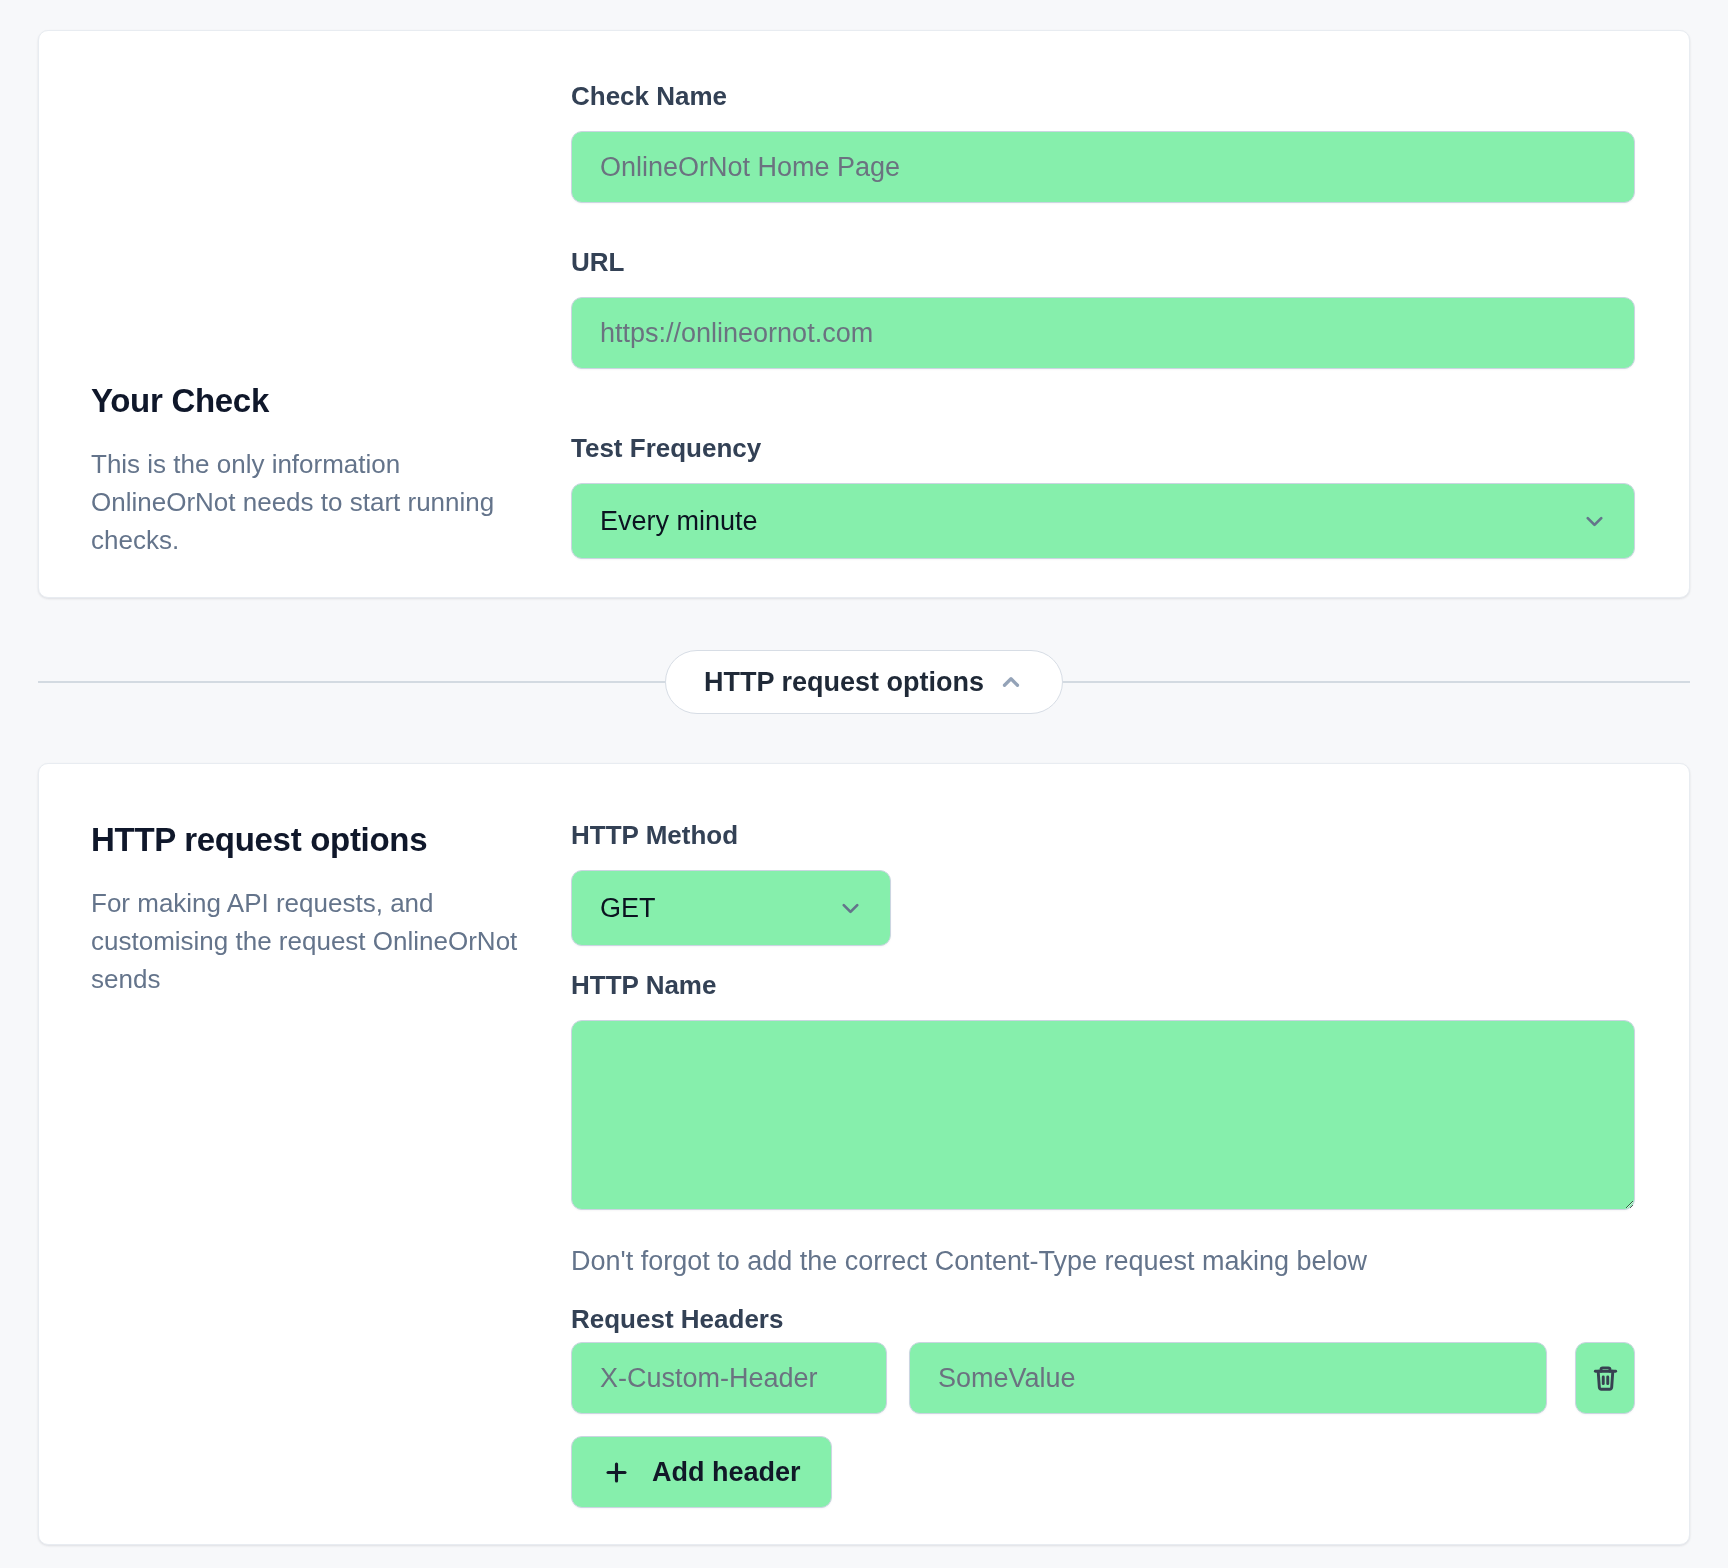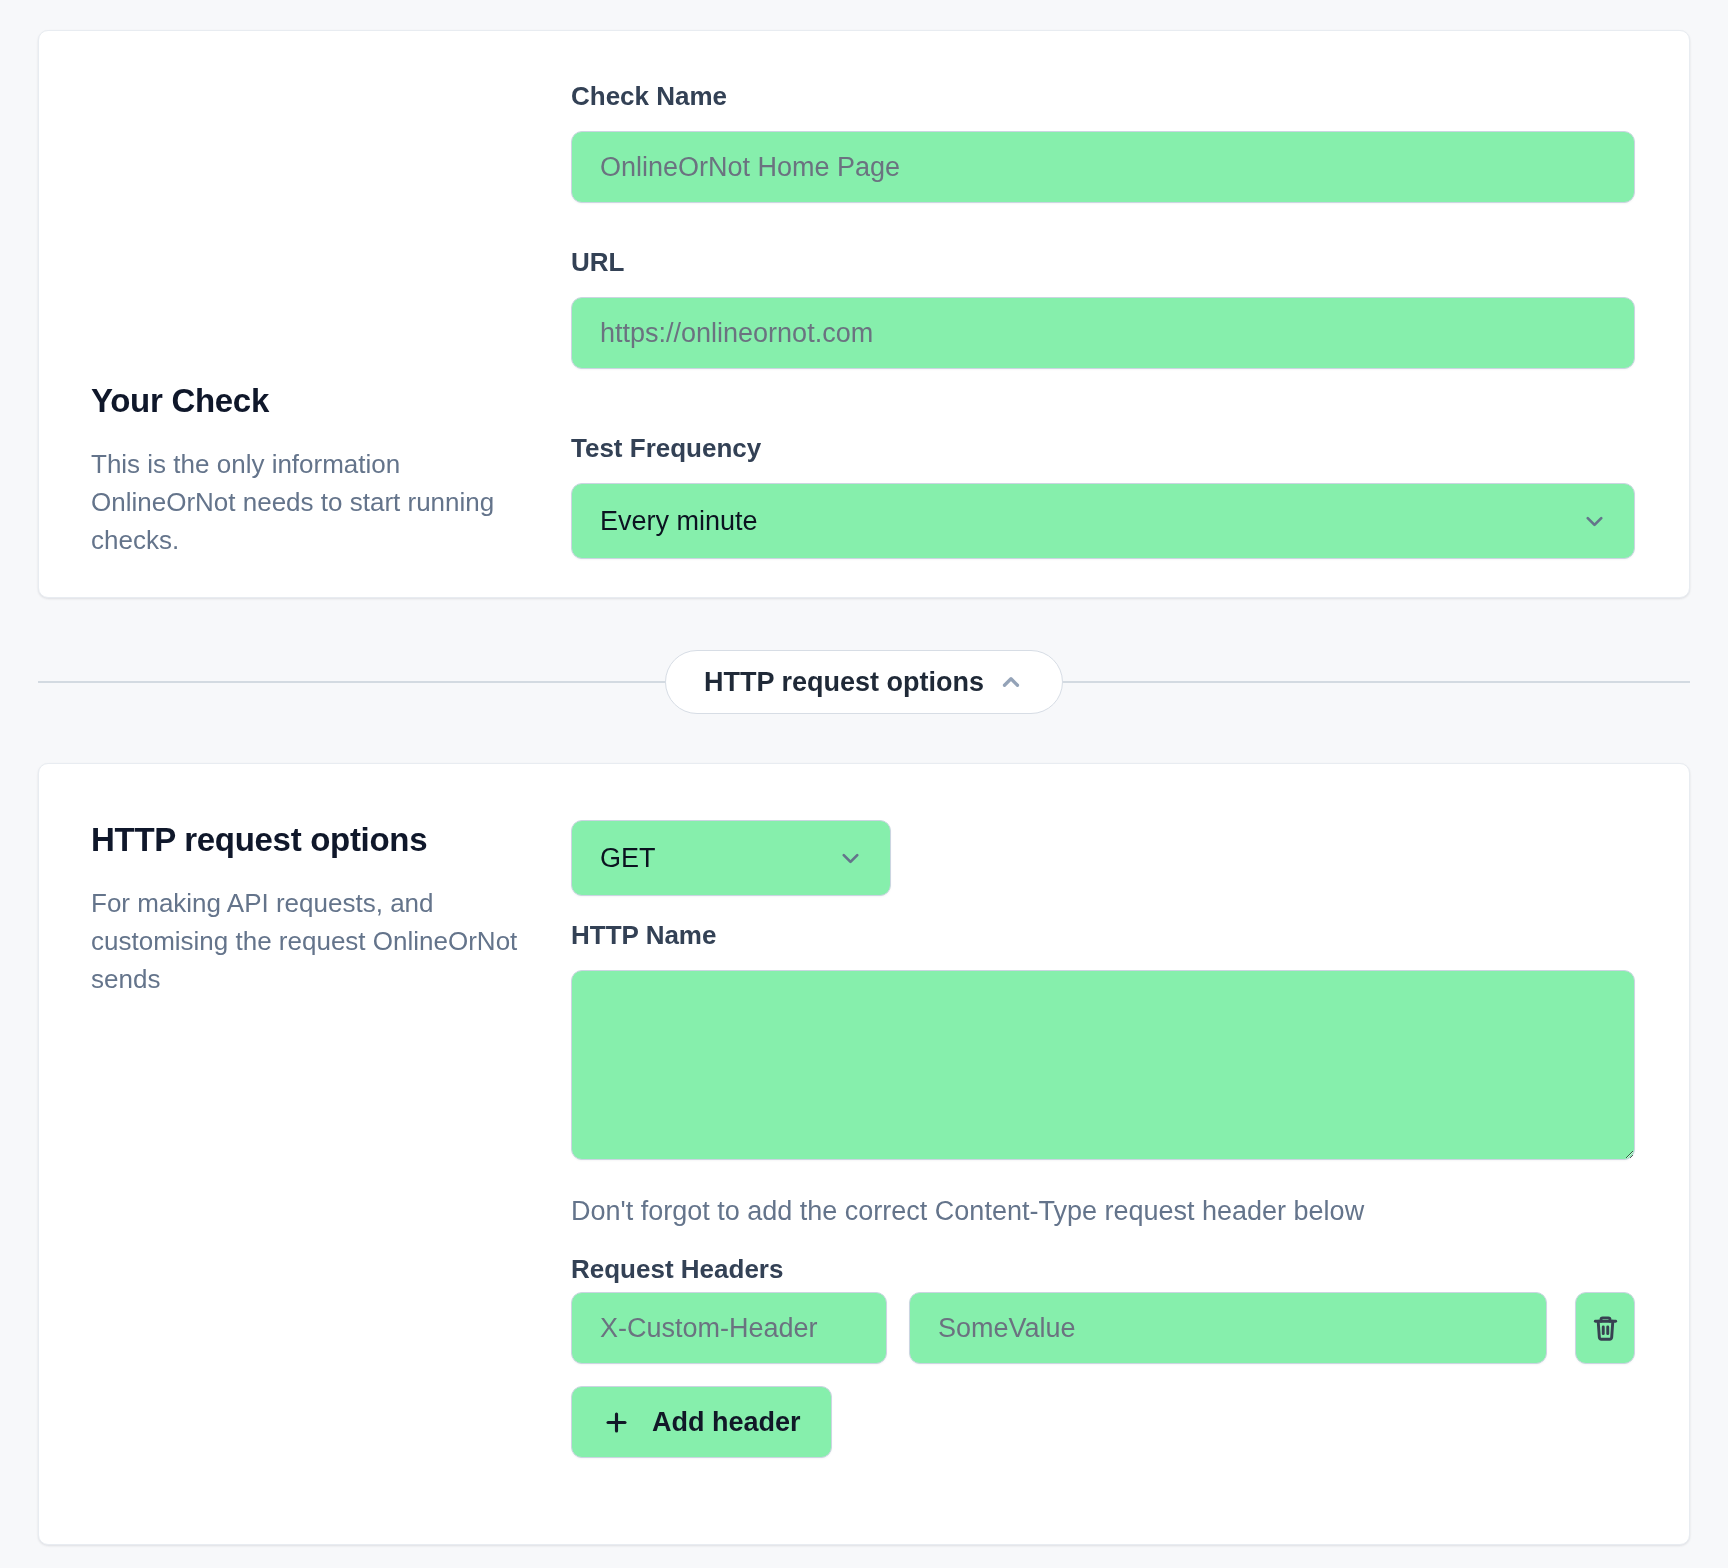--- a/index.html
+++ b/index.html
@@ -156,31 +156,32 @@
   </button>
 </div>
 
 <section class="card card-2">
   <div class="card-left">
     <h2 class="section-title">HTTP request options</h2>
     <p class="section-desc">For making API requests, and customising the request OnlineOrNot sends</p>
   </div>
   <div class="card-right">
     <div>
+      <label class="field-label">HTTP Method</label>
       <div class="select method-select">
         <span>GET</span>
         <svg class="chev" viewBox="0 0 24 24" fill="none" stroke="currentColor" stroke-width="2.4" stroke-linecap="round" stroke-linejoin="round">
             <polyline points="6 9 12 15 18 9"></polyline>
           </svg>
       </div>
     </div>
     <div class="body-group">
       <label class="field-label">HTTP Name</label>
       <textarea class="textarea" style=""></textarea>
-      <p class="helper-text">Don't forgot to add the correct Content-Type request header below</p>
+      <p class="helper-text">Don't forgot to add the correct Content-Type request making below</p>
     </div>
     <div class="headers-group">
       <label class="field-label headers-label">Request Headers</label>
       <div class="header-row">
         <input class="text-input header-name-input" type="text" placeholder="X-Custom-Header" style="">
         <input class="text-input header-value-input" type="text" placeholder="SomeValue" style="">
         <button class="icon-btn text-input" style="padding:0;">
           <svg viewBox="0 0 24 24" fill="none" stroke="currentColor" stroke-width="2.6" stroke-linecap="round" stroke-linejoin="round">
             <path d="M3 6h18"></path>
             <path d="M8 6V4.5A1.5 1.5 0 0 1 9.5 3h5A1.5 1.5 0 0 1 16 4.5V6"></path>

